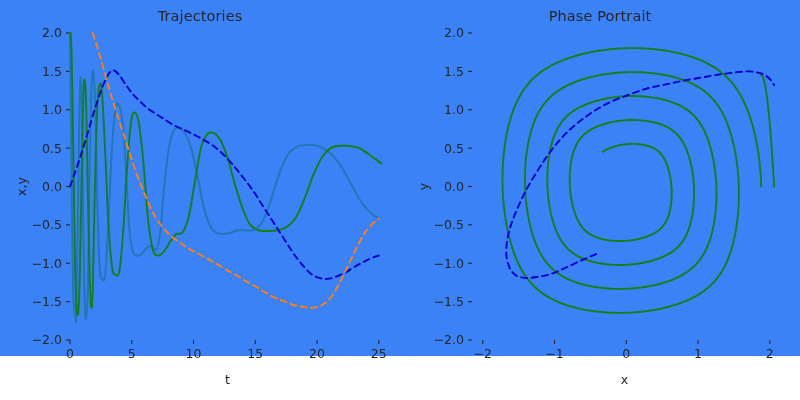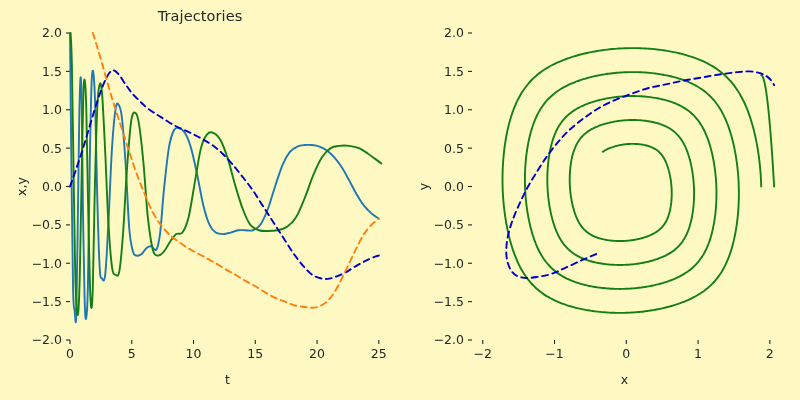--- a/index.html
+++ b/index.html
@@ -1,18 +1,18 @@
 <!DOCTYPE html>
 <html><head>
 <meta charset="utf-8">
 <style>
   html,body{margin:0;padding:0;background:#ffffff;}
   body{width:800px;height:400px;overflow:hidden;
        font-family:"DejaVu Sans","Liberation Sans",sans-serif;color:#262626;}
-  #figure{position:relative;width:800px;height:400px;background:#fef9c3;}
+  #figure{position:relative;width:800px;height:356px;background:#3b82f6;}
   .panel{position:absolute;top:0;height:400px;}
   #panel-left{left:0;width:400px;}
   #panel-right{left:400px;width:400px;}
   .panel-title{position:absolute;left:0;right:0;top:8px;text-align:center;
                font-size:14.5px;color:#262626;letter-spacing:.1px;}
   .plot-svg{position:absolute;left:0;top:0;width:400px;height:400px;}
   .tick-label{font-size:12.5px;fill:#262626;font-family:"DejaVu Sans","Liberation Sans",sans-serif;}
   .axis-title{font-size:12.5px;fill:#262626;font-family:"DejaVu Sans","Liberation Sans",sans-serif;}
   .tickmark{stroke:#262626;stroke-width:1.1;}
   .series-path{fill:none;stroke-linecap:round;stroke-linejoin:round;}
@@ -58,20 +58,21 @@
         <text x="227.5" y="384" text-anchor="middle" class="axis-title">t</text>
         <text x="26" y="186.5" text-anchor="middle" class="axis-title" transform="rotate(-90 26 186.5)">x,y</text>
         <path d="M70.00,33.00C70.25,56.03 70.97,128.30 71.48,171.15C72.00,214.00 72.55,266.83 73.09,290.11C73.62,313.39 74.18,306.36 74.69,310.84C75.21,315.31 75.68,330.02 76.18,316.98C76.67,303.93 77.14,265.81 77.66,232.55C78.17,199.29 78.77,143.26 79.26,117.43C79.76,91.59 80.21,79.43 80.62,77.52C81.04,75.60 81.34,83.91 81.74,105.91C82.13,127.91 82.50,177.55 82.97,209.52C83.44,241.50 84.06,279.62 84.58,297.79C85.09,315.95 85.50,320.43 86.06,318.51C86.61,316.59 87.29,312.11 87.91,286.27C88.53,260.44 89.15,197.37 89.76,163.47C90.38,129.58 91.00,97.85 91.62,82.89C92.24,67.92 92.85,69.20 93.47,73.68C94.09,78.15 94.71,89.67 95.32,109.75C95.94,129.83 96.46,167.95 97.18,194.18C97.90,220.40 98.82,253.02 99.65,267.09C100.47,281.16 101.19,277.32 102.12,278.60C103.04,279.88 104.18,283.72 105.21,274.76C106.24,265.81 107.16,245.98 108.29,224.88C109.43,203.77 110.76,167.57 112.00,148.13C113.24,128.68 114.57,115.38 115.71,108.22C116.84,101.05 117.76,103.61 118.79,105.14C119.82,106.68 120.75,107.70 121.88,117.43C123.01,127.15 124.35,144.93 125.59,163.47C126.82,182.02 128.06,214.00 129.29,228.71C130.53,243.42 131.76,247.26 133.00,251.74C134.24,256.21 135.26,255.19 136.71,255.57C138.15,255.96 140.00,255.32 141.65,254.04C143.29,252.76 144.94,249.18 146.59,247.90C148.24,246.62 149.88,246.11 151.53,246.37C153.18,246.62 155.03,251.74 156.47,249.43C157.91,247.13 158.94,242.40 160.18,232.55C161.41,222.70 162.44,204.41 163.88,190.34C165.32,176.27 167.18,158.10 168.82,148.13C170.47,138.15 172.12,133.80 173.76,130.47C175.41,127.15 176.85,127.79 178.71,128.17C180.56,128.55 182.82,129.45 184.88,132.78C186.94,136.10 189.00,141.09 191.06,148.13C193.12,155.16 195.18,165.39 197.24,174.99C199.29,184.58 201.35,197.37 203.41,205.69C205.47,214.00 207.53,220.40 209.59,224.88C211.65,229.35 213.50,231.02 215.76,232.55C218.03,234.09 220.71,234.09 223.18,234.09C225.65,234.09 228.12,233.19 230.59,232.55C233.06,231.91 235.53,230.63 238.00,230.25C240.47,229.86 242.94,230.25 245.41,230.25C247.88,230.25 250.35,231.14 252.82,230.25C255.29,229.35 257.76,228.33 260.24,224.88C262.71,221.42 265.18,215.92 267.65,209.52C270.12,203.13 272.59,193.92 275.06,186.50C277.53,179.08 280.00,170.77 282.47,165.01C284.94,159.25 287.41,155.03 289.88,151.96C292.35,148.89 294.82,147.74 297.29,146.59C299.76,145.44 302.24,145.31 304.71,145.06C307.18,144.80 309.65,144.80 312.12,145.06C314.59,145.31 317.06,145.69 319.53,146.59C322.00,147.49 324.47,148.64 326.94,150.43C329.41,152.22 331.88,154.52 334.35,157.34C336.82,160.15 339.29,163.47 341.76,167.31C344.24,171.15 346.71,175.88 349.18,180.36C351.65,184.84 354.12,189.95 356.59,194.18C359.06,198.40 361.53,202.49 364.00,205.69C366.47,208.89 368.94,211.19 371.41,213.36C373.88,215.54 377.59,217.84 378.82,218.73" stroke="#1f77b4" stroke-width="1.9" class="series-path"></path>
         <path d="M70.62,33.00C70.82,38.12 71.38,41.95 71.85,63.70C72.33,85.45 72.90,128.94 73.46,163.47C74.01,198.01 74.63,246.62 75.19,270.93C75.74,295.23 76.26,302.65 76.79,309.30C77.33,315.95 77.89,317.23 78.40,310.84C78.91,304.44 79.33,294.21 79.88,270.93C80.44,247.64 81.16,200.57 81.74,171.15C82.31,141.73 82.83,109.49 83.34,94.40C83.86,79.31 84.33,78.03 84.82,80.59C85.32,83.14 85.79,90.82 86.31,109.75C86.82,128.68 87.34,166.03 87.91,194.18C88.49,222.32 89.21,259.67 89.76,278.60C90.32,297.53 90.73,306.49 91.25,307.76C91.76,309.04 92.28,305.21 92.85,286.27C93.43,267.34 93.99,223.60 94.71,194.18C95.43,164.75 96.35,128.04 97.18,109.75C98.00,91.46 98.82,86.98 99.65,84.42C100.47,81.86 101.19,83.14 102.12,94.40C103.04,105.66 104.18,130.86 105.21,151.96C106.24,173.07 107.16,201.85 108.29,221.04C109.43,240.23 110.76,258.13 112.00,267.09C113.24,276.04 114.47,274.12 115.71,274.76C116.94,275.40 118.18,277.96 119.41,270.93C120.65,263.89 121.88,249.18 123.12,232.55C124.35,215.92 125.49,189.70 126.82,171.15C128.16,152.60 129.71,130.98 131.15,121.26C132.59,111.54 134.13,112.18 135.47,112.82C136.81,113.46 137.84,116.66 139.18,125.10C140.51,133.54 142.06,148.13 143.50,163.47C144.94,178.82 146.28,202.87 147.82,217.20C149.37,231.53 151.12,243.04 152.76,249.43C154.41,255.83 155.85,255.19 157.71,255.57C159.56,255.96 161.82,254.04 163.88,251.74C165.94,249.44 168.00,244.70 170.06,241.76C172.12,238.82 174.18,235.62 176.24,234.09C178.29,232.55 180.35,235.36 182.41,232.55C184.47,229.74 186.53,225.51 188.59,217.20C190.65,208.89 192.71,194.17 194.76,182.66C196.82,171.15 198.88,156.18 200.94,148.13C203.00,140.07 205.06,136.87 207.12,134.31C209.18,131.75 211.03,131.75 213.29,132.78C215.56,133.80 218.24,135.97 220.71,140.45C223.18,144.93 225.65,151.96 228.12,159.64C230.59,167.31 233.06,178.19 235.53,186.50C238.00,194.81 240.47,203.13 242.94,209.52C245.41,215.92 247.68,221.42 250.35,224.88C253.03,228.33 256.12,229.22 259.00,230.25C261.88,231.27 264.56,231.02 267.65,231.02C270.74,231.02 274.24,231.01 277.53,230.25C280.82,229.48 284.32,228.58 287.41,226.41C290.50,224.24 293.18,221.93 296.06,217.20C298.94,212.47 301.82,205.05 304.71,198.01C307.59,190.98 310.47,181.77 313.35,174.99C316.24,168.21 319.12,161.81 322.00,157.34C324.88,152.86 327.76,150.04 330.65,148.13C333.53,146.21 336.21,146.21 339.29,145.82C342.38,145.44 345.88,145.44 349.18,145.82C352.47,146.21 355.97,146.85 359.06,148.13C362.15,149.40 365.03,151.71 367.71,153.50C370.38,155.29 372.85,157.21 375.12,158.87C377.38,160.53 380.26,162.71 381.29,163.47" stroke="#157f15" stroke-width="1.9" class="series-path"></path>
         <path d="M70.00,186.50C70.82,184.20 73.09,178.06 74.94,172.69C76.79,167.31 79.06,160.66 81.12,154.26C83.18,147.87 85.24,141.09 87.29,134.31C89.35,127.53 91.41,120.24 93.47,113.59C95.53,106.94 97.59,100.16 99.65,94.40C101.71,88.64 103.97,82.89 105.82,79.05C107.68,75.21 109.32,72.78 110.76,71.38C112.21,69.97 113.03,69.97 114.47,70.61C115.91,71.25 117.56,72.91 119.41,75.21C121.26,77.52 123.53,81.48 125.59,84.42C127.65,87.36 129.50,90.18 131.76,92.87C134.03,95.55 136.71,98.11 139.18,100.54C141.65,102.97 143.91,105.27 146.59,107.45C149.26,109.62 152.35,111.67 155.24,113.59C158.12,115.51 160.79,117.04 163.88,118.96C166.97,120.88 170.47,123.31 173.76,125.10C177.06,126.89 180.35,128.17 183.65,129.70C186.94,131.24 190.24,132.65 193.53,134.31C196.82,135.97 200.12,137.76 203.41,139.68C206.71,141.60 210.00,143.39 213.29,145.82C216.59,148.25 219.88,151.07 223.18,154.26C226.47,157.46 229.76,161.17 233.06,165.01C236.35,168.85 239.65,173.07 242.94,177.29C246.24,181.51 249.53,185.60 252.82,190.34C256.12,195.07 259.41,200.57 262.71,205.69C266.00,210.80 269.29,215.92 272.59,221.04C275.88,226.15 279.18,231.27 282.47,236.39C285.76,241.50 289.06,247.00 292.35,251.74C295.65,256.47 298.94,260.95 302.24,264.78C305.53,268.62 308.82,272.46 312.12,274.76C315.41,277.06 319.12,277.96 322.00,278.60C324.88,279.24 326.94,278.98 329.41,278.60C331.88,278.22 334.15,277.32 336.82,276.30C339.50,275.27 342.59,274.00 345.47,272.46C348.35,270.93 351.03,268.88 354.12,267.09C357.21,265.30 360.71,263.38 364.00,261.72C367.29,260.05 371.41,258.13 373.88,257.11C376.35,256.09 378.00,255.83 378.82,255.57" stroke="#0000cd" stroke-width="1.9" class="series-path" stroke-dasharray="6,4.5"></path>
         <path d="M92.85,33.00C93.57,35.30 95.63,41.70 97.18,46.81C98.72,51.93 100.47,57.94 102.12,63.70C103.76,69.46 105.41,75.60 107.06,81.35C108.71,87.11 110.35,92.87 112.00,98.24C113.65,103.61 115.29,108.47 116.94,113.59C118.59,118.70 120.24,123.82 121.88,128.94C123.53,134.05 125.18,139.17 126.82,144.29C128.47,149.40 129.91,154.14 131.76,159.64C133.62,165.14 135.88,171.79 137.94,177.29C140.00,182.79 142.06,187.65 144.12,192.64C146.18,197.63 148.24,202.87 150.29,207.22C152.35,211.57 154.21,215.15 156.47,218.73C158.74,222.32 161.41,225.77 163.88,228.71C166.35,231.65 168.82,234.21 171.29,236.39C173.76,238.56 176.03,239.84 178.71,241.76C181.38,243.68 184.47,246.11 187.35,247.90C190.24,249.69 192.91,250.84 196.00,252.50C199.09,254.17 202.59,256.09 205.88,257.88C209.18,259.67 212.47,261.33 215.76,263.25C219.06,265.17 222.35,267.47 225.65,269.39C228.94,271.31 232.24,272.84 235.53,274.76C238.82,276.68 242.12,278.98 245.41,280.90C248.71,282.82 252.00,284.36 255.29,286.27C258.59,288.19 261.88,290.50 265.18,292.41C268.47,294.33 271.76,296.25 275.06,297.79C278.35,299.32 281.65,300.35 284.94,301.63C288.24,302.90 291.53,304.57 294.82,305.46C298.12,306.36 301.82,306.61 304.71,307.00C307.59,307.38 309.65,307.89 312.12,307.76C314.59,307.64 317.06,307.25 319.53,306.23C322.00,305.21 324.47,303.93 326.94,301.63C329.41,299.32 331.88,296.25 334.35,292.41C336.82,288.58 339.29,283.46 341.76,278.60C344.24,273.74 346.71,268.37 349.18,263.25C351.65,258.13 354.12,252.76 356.59,247.90C359.06,243.04 361.53,237.92 364.00,234.09C366.47,230.25 368.94,227.43 371.41,224.88C373.88,222.32 377.59,219.76 378.82,218.73" stroke="#ff7f0e" stroke-width="1.9" class="series-path" stroke-dasharray="6,4.5"></path>
       </svg>
   </div>
 
   <div class="panel" id="panel-right">
+    <div class="panel-title">Phase Portrait</div>
     <svg class="plot-svg" id="svg-right" viewBox="0 0 400 400">
         <line x1="68" y1="340" x2="72" y2="340" class="tickmark"></line>
         <text x="64" y="344.4" text-anchor="end" class="tick-label">−2.0</text>
         <line x1="68" y1="301.625" x2="72" y2="301.625" class="tickmark"></line>
         <text x="64" y="306.025" text-anchor="end" class="tick-label">−1.5</text>
         <line x1="68" y1="263.25" x2="72" y2="263.25" class="tickmark"></line>
         <text x="64" y="267.65" text-anchor="end" class="tick-label">−1.0</text>
         <line x1="68" y1="224.875" x2="72" y2="224.875" class="tickmark"></line>
         <text x="64" y="229.275" text-anchor="end" class="tick-label">−0.5</text>
         <line x1="68" y1="186.5" x2="72" y2="186.5" class="tickmark"></line>

